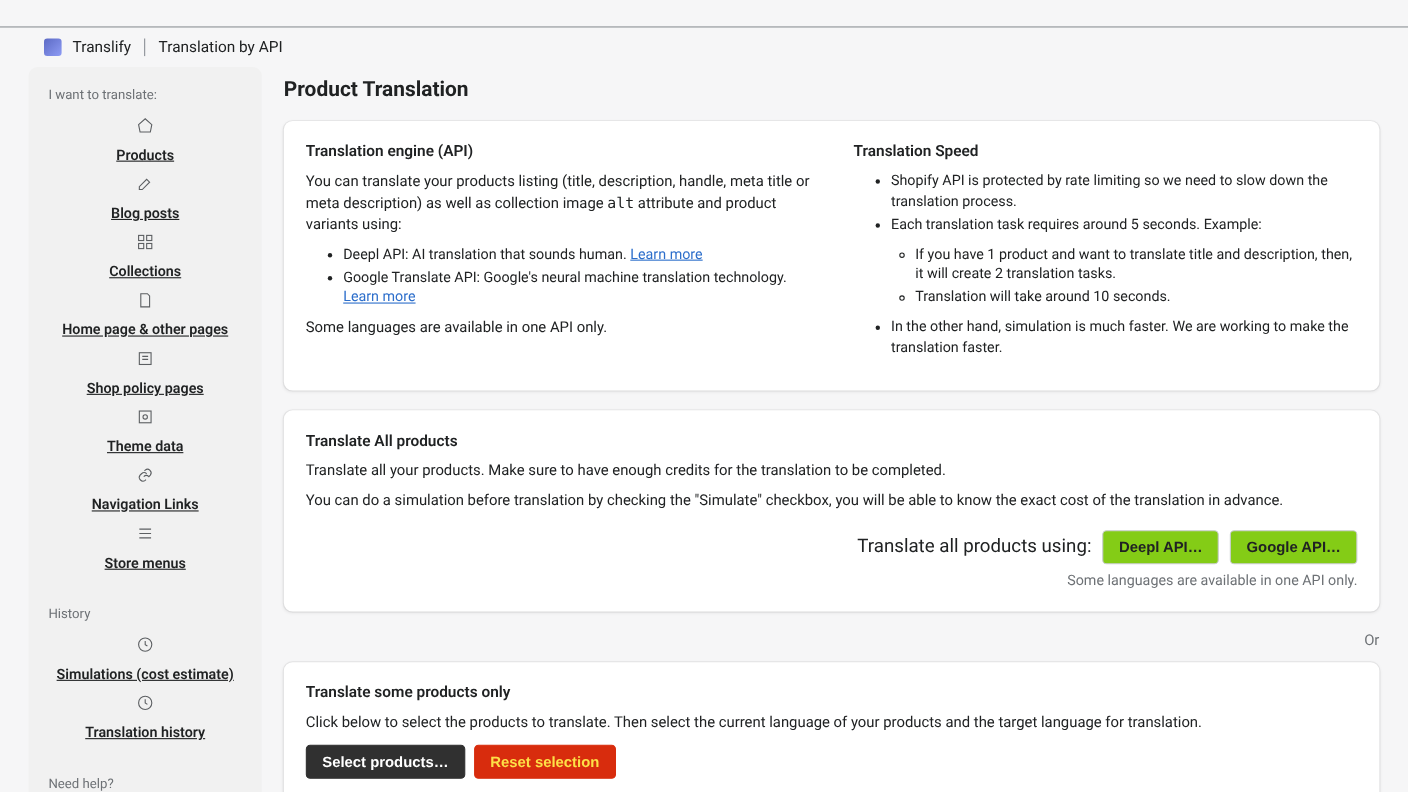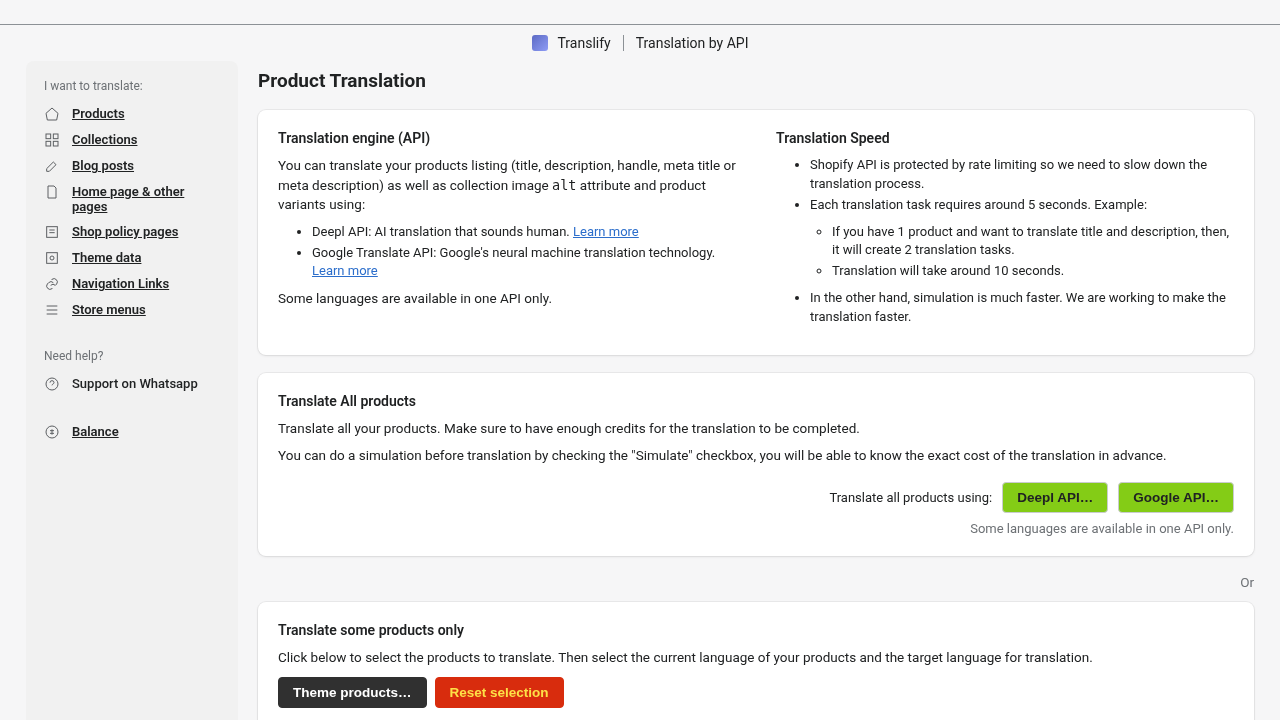--- a/index.html
+++ b/index.html
@@ -1,43 +1,43 @@
 <!DOCTYPE html>
 <html><head>
 <meta charset="utf-8">
 <style>
 * { box-sizing: border-box; margin: 0; padding: 0; }
 body { font-family: -apple-system, BlinkMacSystemFont, "Segoe UI", Roboto, sans-serif; background: #f6f6f7; color: #202223; font-size: 14px; }
 .topbar { height: 25px; border-bottom: 1px solid #8c9196; }
-.app-header { display: flex; align-items: center; padding: 10px 40px; gap: 10px; justify-content: center; }
+.app-header { display: flex; align-items: center; padding: 10px 40px; gap: 10px; }
 .app-logo { width: 16px; height: 16px; background: linear-gradient(135deg, #5c6ac4 0%, #8e9cf5 100%); border-radius: 3px; position: relative; }
 .app-header .divider { width: 1px; height: 16px; background: #8c9196; margin: 0 2px; }
 .app-header .title { font-size: 14px; color: #202223; }
 .layout { display: flex; padding: 0 26px; gap: 20px; }
 .sidebar { width: 212px; background: #f1f1f1; border-radius: 8px; padding: 14px 0; flex-shrink: 0; min-height: 626px; }
 .side-heading { font-size: 12px; color: #6d7175; padding: 4px 18px 8px; }
-.side-item { display: flex; align-items: flex-start; gap: 12px; padding: 5px 18px; cursor: pointer; }
+.side-item { display: flex; align-items: center; gap: 12px; padding: 5px 18px; cursor: pointer; flex-direction: column; }
 .side-item .label { font-size: 13px; font-weight: 600; text-decoration: underline; color: #202223; }
 .side-item .icon { width: 16px; height: 16px; display: flex; align-items: center; justify-content: center; }
 .side-item .icon svg { width: 16px; height: 16px; stroke: #5c5f62; fill: none; stroke-width: 1.5; }
 .side-group { margin-bottom: 22px; }
 .main { flex: 1; }
 .page-title { font-size: 19px; font-weight: 700; margin: 8px 0 18px; }
 .card { background: #fff; border-radius: 8px; box-shadow: 0 0 0 1px rgba(0,0,0,0.05), 0 1px 3px rgba(0,0,0,0.08); padding: 20px; margin-bottom: 18px; }
 .card-cols { display: flex; gap: 40px; }
 .card-col { flex: 1; }
 .card h3 { font-size: 14px; font-weight: 600; margin-bottom: 10px; }
 .card p { font-size: 13.5px; line-height: 1.45; color: #202223; margin-bottom: 8px; }
 .card ul { padding-left: 34px; margin: 8px 0; }
 .card ul ul { padding-left: 22px; }
 .card li { font-size: 13px; line-height: 1.45; margin-bottom: 2px; }
 .mono { font-family: monospace; }
 .card a { color: #2c6ecb; text-decoration: underline; cursor: pointer; }
 .actions-row { display: flex; justify-content: flex-end; align-items: center; gap: 10px; margin-top: 16px; }
-.actions-row .lead { font-size: 13px; }
+.actions-row .lead { font-size: 17px; }
 .btn { border: 1px solid #c9cccf; background: #84cc16; border-radius: 4px; padding: 7px 14px; font-size: 13.5px; font-weight: 600; cursor: pointer; color: #202223; }
 .btn-dark { background: #303030; color: #fff; border-color: #303030; }
 .btn-red { background: #d82c0d; color: #fde047; border-color: #d82c0d; }
 .subnote { text-align: right; font-size: 13px; color: #6d7175; margin-top: 8px; }
 .or { text-align: right; color: #6d7175; font-size: 13.5px; margin: 12px 0; }
 .btn-row { display: flex; gap: 8px; margin-top: 10px; }
 .support-label { font-size: 13px; font-weight: 500; color: #202223; }
 </style>
 </head>
 <body>
@@ -59,39 +59,39 @@
           <span class="icon">
             <svg viewBox="0 0 24 24">
               <path d="M3 11l9-8 9 8-2 10H5z"></path>
             </svg>
           </span>
           <span class="label">Products</span>
         </div>
       <div class="side-item">
           <span class="icon">
             <svg viewBox="0 0 24 24">
+              <path d="M4 20h4l10-10-4-4L4 16v4z"></path>
+            </svg>
+          </span>
+          <span class="label">Blog posts</span>
+        </div>
+      <div class="side-item">
+          <span class="icon">
+            <svg viewBox="0 0 24 24">
               <rect x="3" y="3" width="7" height="7"></rect>
               <rect x="14" y="3" width="7" height="7"></rect>
               <rect x="3" y="14" width="7" height="7"></rect>
               <rect x="14" y="14" width="7" height="7"></rect>
             </svg>
           </span>
           <span class="label">Collections</span>
         </div>
       <div class="side-item">
           <span class="icon">
             <svg viewBox="0 0 24 24">
-              <path d="M4 20h4l10-10-4-4L4 16v4z"></path>
-            </svg>
-          </span>
-          <span class="label">Blog posts</span>
-        </div>
-      <div class="side-item">
-          <span class="icon">
-            <svg viewBox="0 0 24 24">
               <path d="M6 3h9l3 3v15H6z"></path>
             </svg>
           </span>
           <span class="label">Home page &amp; other pages</span>
         </div>
       <div class="side-item">
           <span class="icon">
             <svg viewBox="0 0 24 24">
               <rect x="4" y="4" width="16" height="16"></rect>
               <path d="M8 9h8M8 13h8"></path>
@@ -116,20 +116,41 @@
           </span>
           <span class="label">Navigation Links</span>
         </div>
       <div class="side-item">
           <span class="icon">
             <svg viewBox="0 0 24 24">
               <path d="M4 6h16M4 12h16M4 18h16"></path>
             </svg>
           </span>
           <span class="label">Store menus</span>
+        </div>
+    </div>
+    <div class="side-group">
+      <div class="side-heading">History</div>
+      <div class="side-item">
+          <span class="icon">
+            <svg viewBox="0 0 24 24">
+              <circle cx="12" cy="12" r="9"></circle>
+              <path d="M12 7v5l3 2"></path>
+            </svg>
+          </span>
+          <span class="label">Simulations (cost estimate)</span>
+        </div>
+      <div class="side-item">
+          <span class="icon">
+            <svg viewBox="0 0 24 24">
+              <circle cx="12" cy="12" r="9"></circle>
+              <path d="M12 7v5l3 2"></path>
+            </svg>
+          </span>
+          <span class="label">Translation history</span>
         </div>
     </div>
     <div class="side-group">
       <div class="side-heading">Need help?</div>
       <div class="side-item">
           <span class="icon">
             <svg viewBox="0 0 24 24">
               <circle cx="12" cy="12" r="9"></circle>
               <path d="M9 10a3 3 0 016 0c0 2-3 2-3 4M12 17h.01"></path>
             </svg>
@@ -191,19 +212,19 @@
       </div>
       <div class="subnote">Some languages are available in one API only.</div>
     </div>
 
     <div class="or">Or</div>
 
     <div class="card">
       <h3>Translate some products only</h3>
       <p>Click below to select the products to translate. Then select the current language of your products and the target language for translation.</p>
       <div class="btn-row">
-        <button class="btn btn-dark">Theme products…</button>
+        <button class="btn btn-dark">Select products…</button>
         <button class="btn btn-red">Reset selection</button>
       </div>
 
     </div>
   </div>
 </div>
 
 </body></html>

